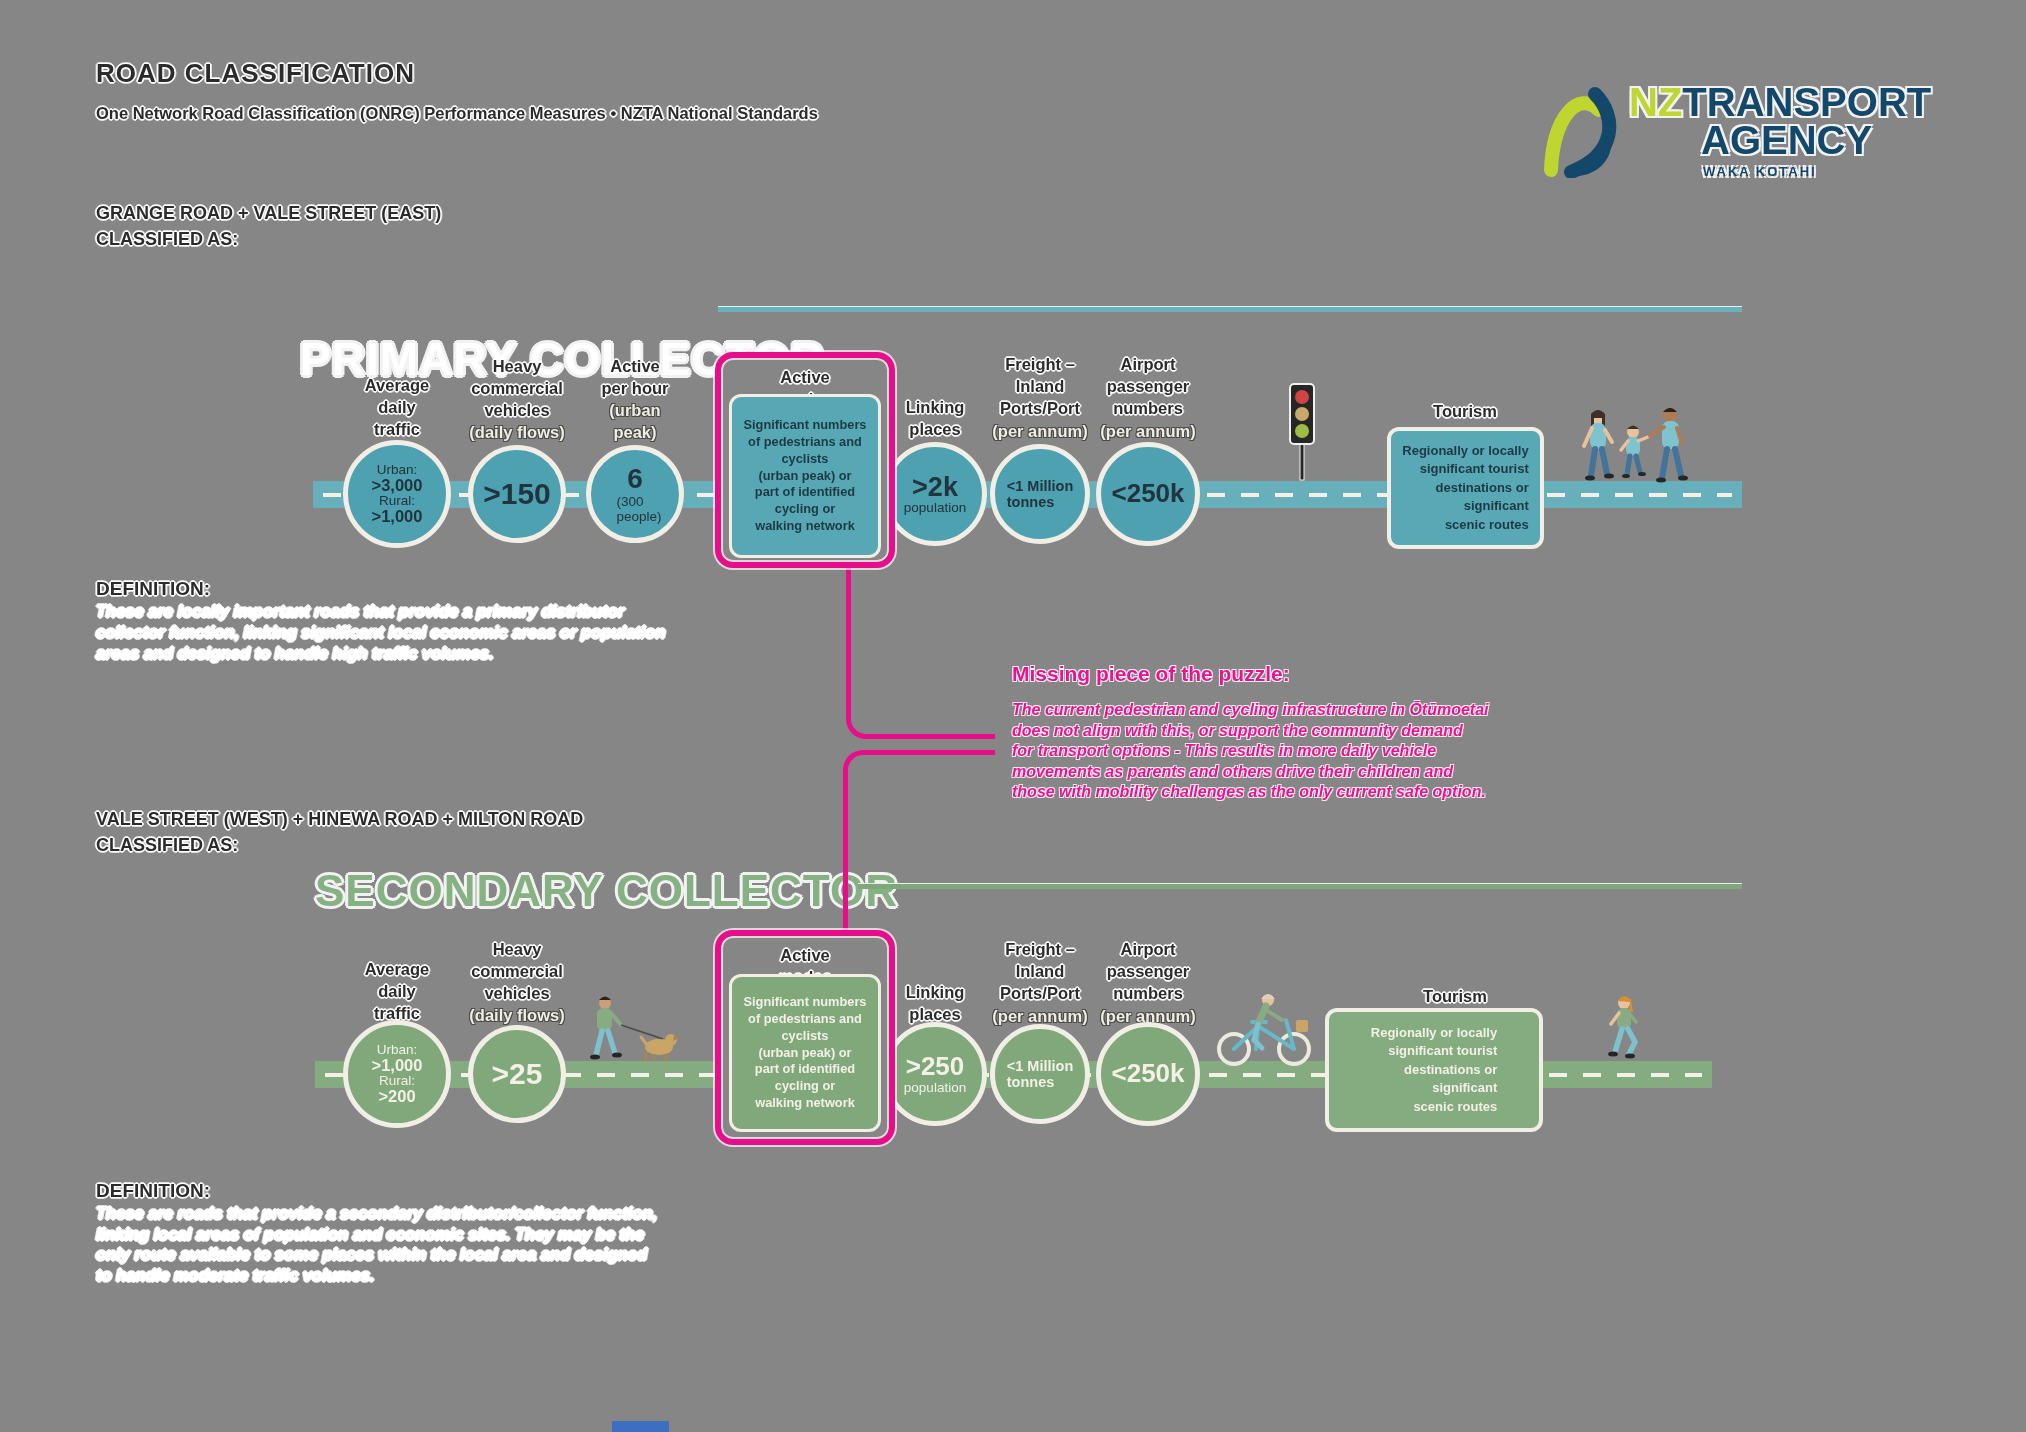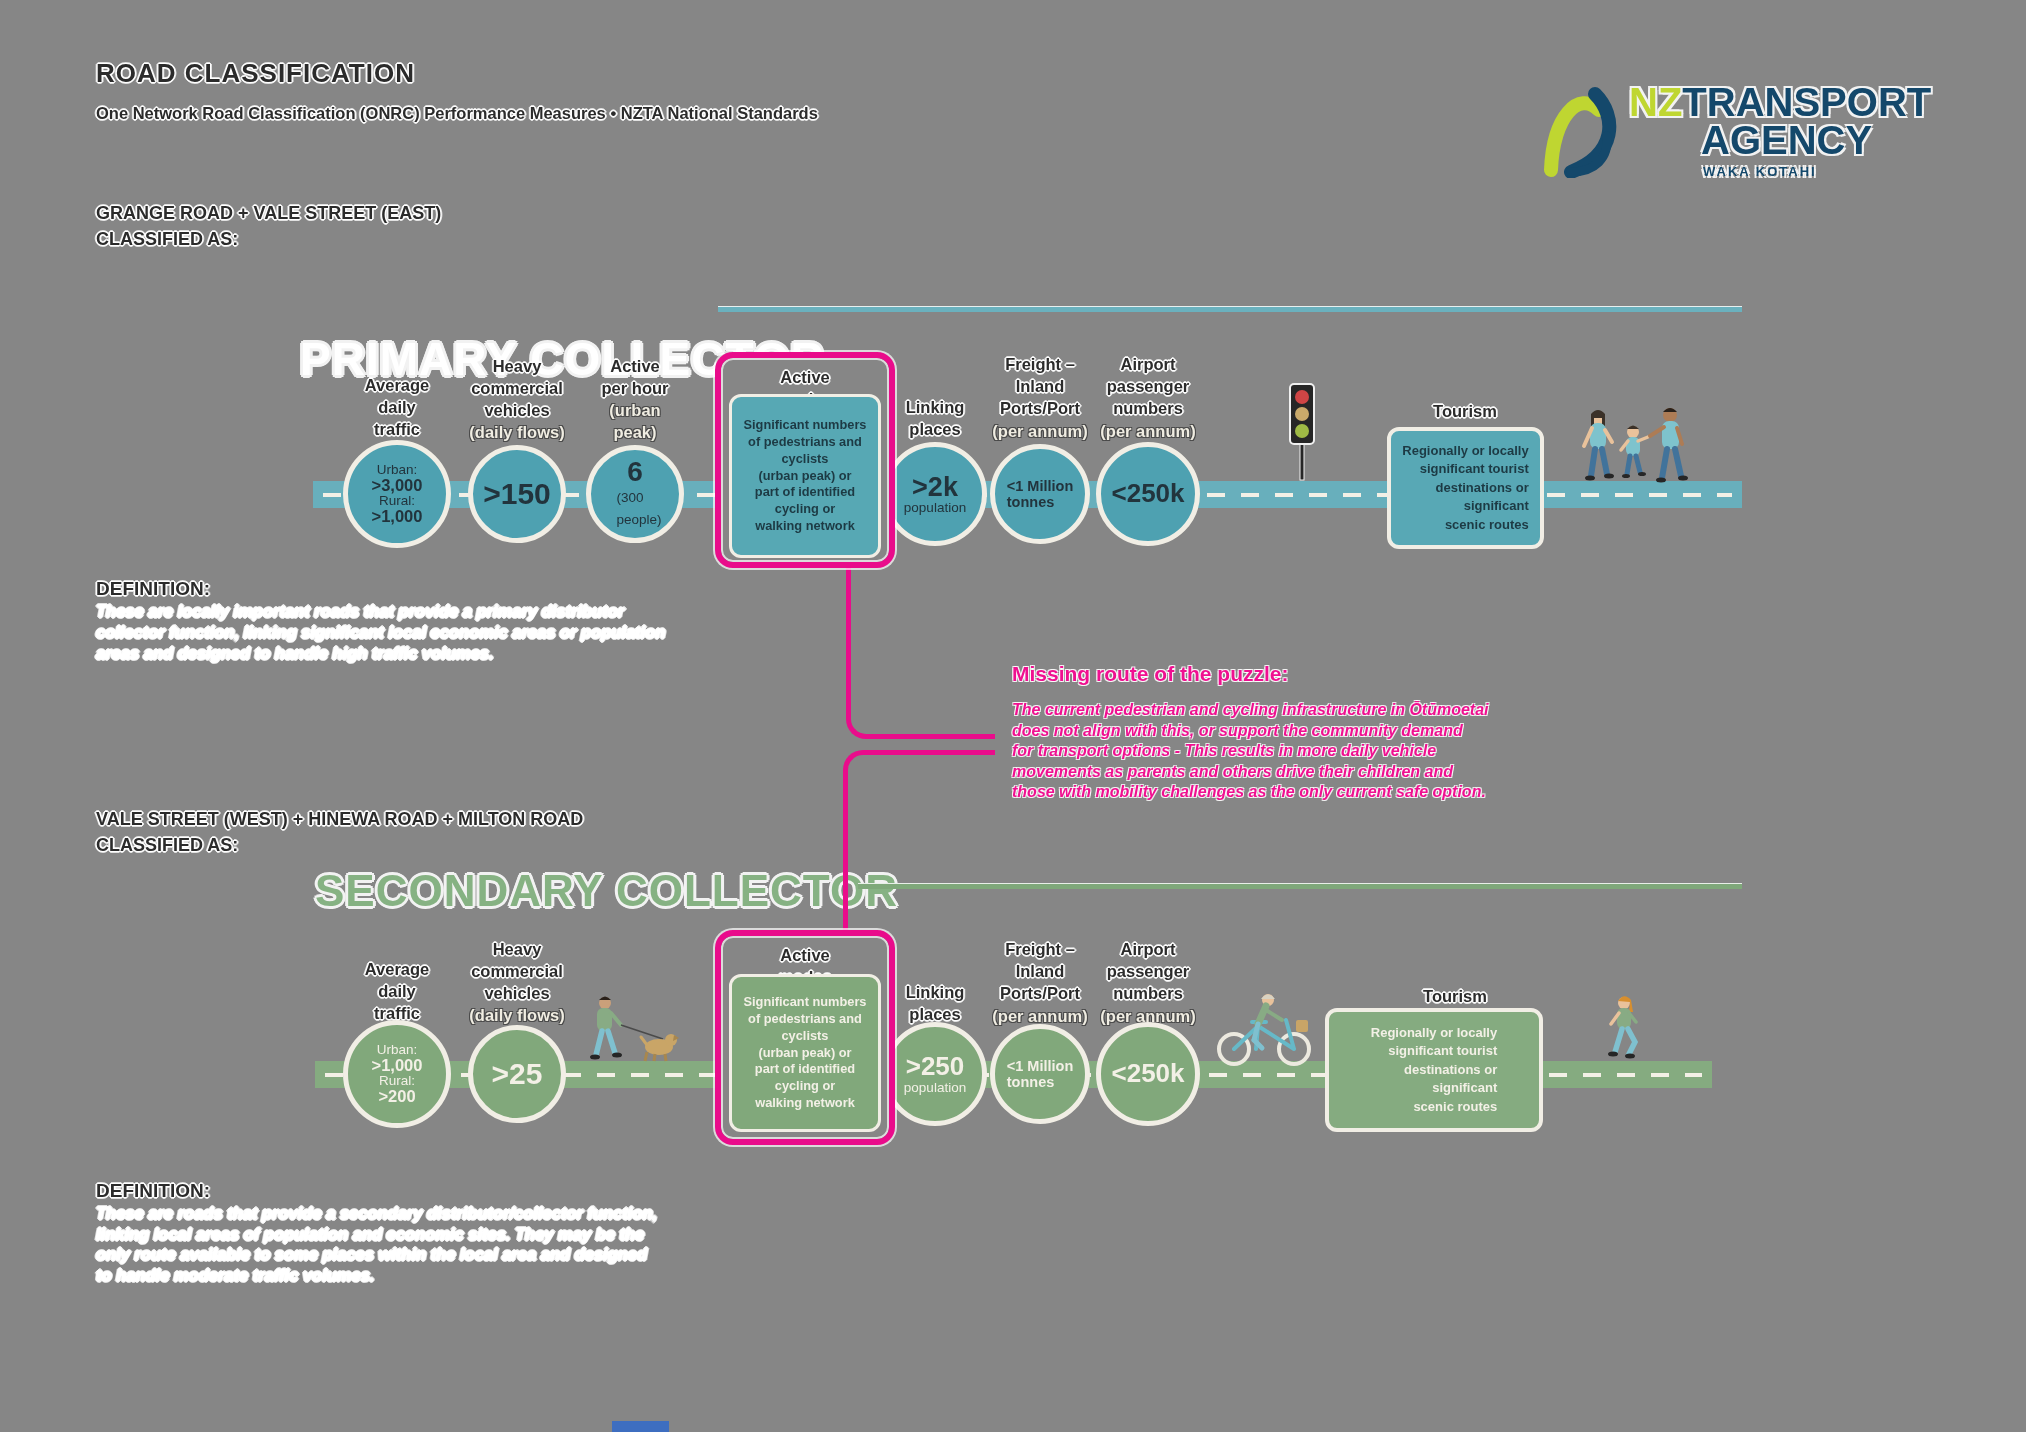--- a/index.html
+++ b/index.html
@@ -118,21 +118,21 @@
     <span class="lbl-sm">Urban:</span>
     <span style="font-size:16.5px;font-weight:bold;">&gt;3,000</span>
     <span class="lbl-sm">Rural:</span>
     <span style="font-size:16.5px;font-weight:bold;">&gt;1,000</span>
   </div>
   <div class="circle teal" style="left:517px;top:494px;width:98px;height:98px;">
     <span class="val-big" style="font-size:30px;">&gt;150</span>
   </div>
   <div class="circle teal" style="left:635px;top:494px;width:98px;height:98px;">
     <span class="val-big">6</span>
-    <span class="lbl-sm prelines" style="line-height:22px;margin-left:8px;">(300
+    <span class="lbl-sm prelines" style="line-height:15px;margin-left:8px;">(300
 people)</span>
   </div>
   <div class="circle teal" style="left:935px;top:494px;width:104px;height:104px;">
     <span class="val-big" style="font-size:27px;">&gt;2k</span>
     <span class="lbl-sm">population</span>
   </div>
   <div class="circle teal" style="left:1040px;top:494px;width:100px;height:100px;">
     <span class="prelines" style="font-size:14.5px;font-weight:bold;line-height:16px;">&lt;1 Million
 tonnes</span>
   </div>
@@ -201,21 +201,21 @@
   <div class="abs halo def-title" style="left:96px;top:578px;">DEFINITION:</div>
   <div class="abs halo def-body prelines" style="left:96px;top:601px;">These are locally important roads that provide a primary distributor
 collector function, linking significant local economic areas or population
 areas and designed to handle high traffic volumes.</div>
 
   <div class="connector" style="left:846px;top:566px;width:144px;height:168px;
        border-left:5px solid #e90c8b;border-bottom:5px solid #e90c8b;border-bottom-left-radius:20px;"></div>
   <div class="connector" style="left:843px;top:750px;width:147px;height:182px;
        border-left:5px solid #e90c8b;border-top:5px solid #e90c8b;border-top-left-radius:20px;"></div>
 
-  <div class="abs pink-title" style="left:1012px;top:662px;">Missing route of the puzzle:</div>
+  <div class="abs pink-title" style="left:1012px;top:662px;">Missing piece of the puzzle:</div>
   <div class="abs pink-body prelines" style="left:1012px;top:700px;">The current pedestrian and cycling infrastructure in Ōtūmoetai
 does not align with this, or support the community demand
 for transport options - This results in more daily vehicle
 movements as parents and others drive their children and
 those with mobility challenges as the only current safe option.</div>
 
   <div class="abs halo section-label" style="left:96px;top:806px;">VALE STREET (WEST) + HINEWA ROAD + MILTON ROAD</div>
   <div class="abs halo section-label" style="left:96px;top:832px;">CLASSIFIED AS:</div>
 
   <div class="abs collector-title" style="left:315px;top:866px;color:#86b283;font-size:44px;">SECONDARY COLLECTOR</div>

